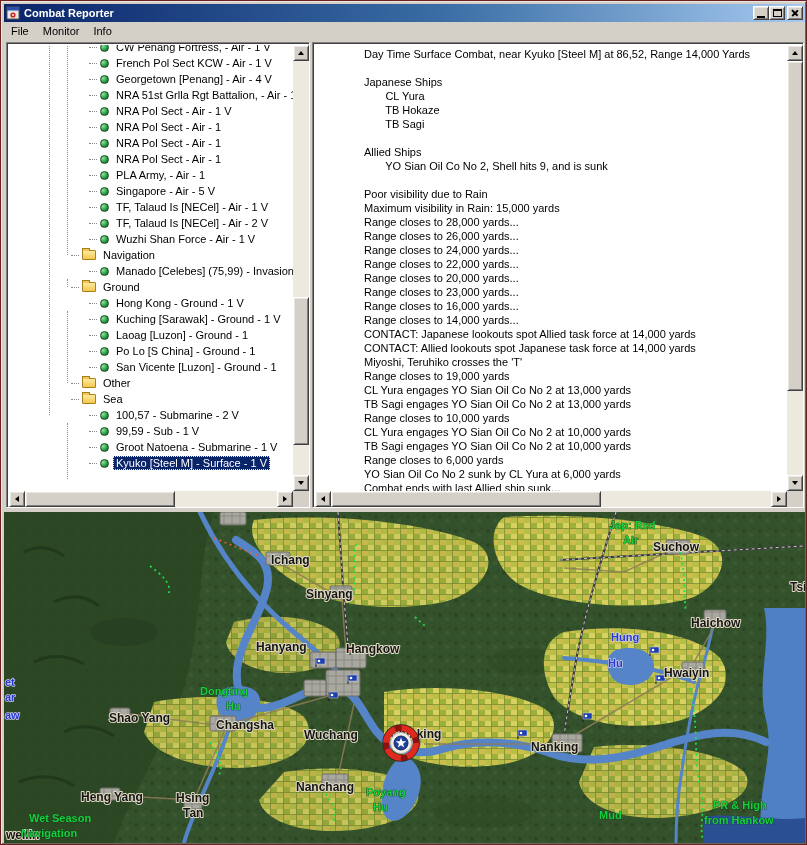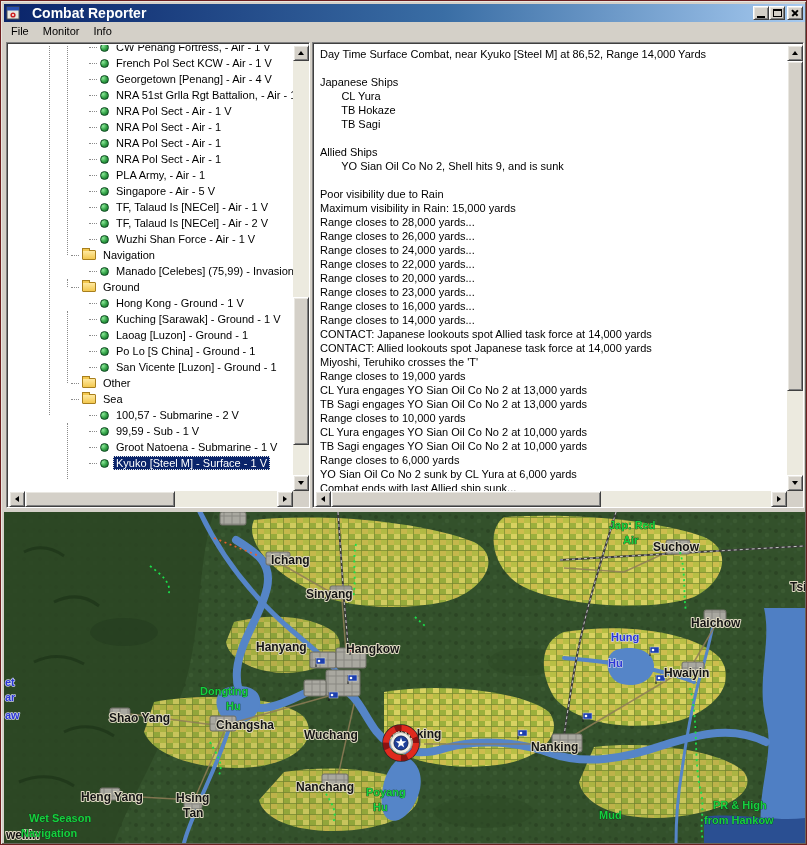--- a/index.html
+++ b/index.html
@@ -4,21 +4,21 @@
 <style>
   html,body{margin:0;padding:0;background:#3a6ea5;}
   *{box-sizing:border-box;}
   body{font-family:"Liberation Sans",sans-serif;}
   .window{position:relative;width:807px;height:845px;background:#d4d0c8;border:1px solid #6e1f1f;
           box-shadow:inset 1px 1px 0 #e9e7e1, inset -1px -1px 0 #6a675f;overflow:hidden;}
 
   
   .titlebar{position:absolute;left:3px;top:3px;width:801px;height:18px;
             background:linear-gradient(90deg,#0a246a,#3a6ea5 55%,#a6caf0);display:flex;align-items:center;padding:0 2px;}
-  .title-text{color:#fff;font-size:14px;font-weight:bold;margin-left:12px;white-space:nowrap;}
+  .title-text{color:#fff;font-size:11px;font-weight:bold;margin-left:4px;white-space:nowrap;}
   .winbtns{margin-left:auto;display:flex;align-items:center;}
   .winbtn{width:16px;height:14px;display:flex;align-items:center;justify-content:center;}
   .raised{background:#d4d0c8;border:1px solid;border-color:#ffffff #404040 #404040 #ffffff;
           box-shadow:inset 1px 1px 0 #e9e7e1, inset -1px -1px 0 #808080;}
   .winbtn.closegap{margin-left:2px;}
   .glyph-min{width:8px;height:2px;background:#000;margin-top:7px;}
   .glyph-max{width:9px;height:8px;border:1px solid #000;border-top:2px solid #000;}
   .x-icon{position:relative;width:8px;height:8px;}
   .x-icon::before,.x-icon::after{content:"";position:absolute;left:3.2px;top:0;width:1.6px;height:8.4px;background:#000;}
   .x-icon::before{transform:rotate(45deg);} .x-icon::after{transform:rotate(-45deg);}
@@ -65,21 +65,21 @@
   .tree-row[data-kind="folder"] .tree-ico{width:14px;height:10px;background:linear-gradient(#ffe9a0,#f3c84f);
       border:1px solid #a87f1d;border-radius:1px;position:relative;}
   .tree-row[data-kind="folder"] .tree-ico::before{content:"";position:absolute;top:-3px;left:-1px;width:6px;height:2px;
       background:#f3c84f;border:1px solid #a87f1d;border-bottom:none;}
   .tree-label{padding:1px 3px;}
   .tree-row[data-sel="true"] .tree-label{background:#0a246a;color:#fff;outline:1px dotted #e8e8e8;outline-offset:-1px;}
   .vguide{position:absolute;width:1px;border-left:1px dotted #8a8a8a;}
 
   
   .report-content{padding:3px 0 0 5px;}
-  .rline{height:14px;font-size:11px;color:#000;white-space:pre;}
+  .rline{height:14px;font-size:11px;color:#000;white-space:pre;margin-left:44px;}
 
   
   .map-wrap{position:absolute;left:3px;top:511px;width:801px;height:331px;background:#33512b;}
   .maplabel{font-family:"Liberation Sans",sans-serif;font-weight:bold;}
   .maplabel.black{font-size:12px;fill:#141414;stroke:#ded9c2;stroke-width:2px;paint-order:stroke;stroke-linejoin:round;}
   .maplabel.green{font-size:11px;fill:#16d03e;stroke:#0b2e14;stroke-width:0.6px;paint-order:stroke;}
   .maplabel.blue{font-size:11px;fill:#2b36d6;stroke:#ccd2e6;stroke-width:1.4px;paint-order:stroke;stroke-linejoin:round;}
 </style>
 </head>
 <body>

